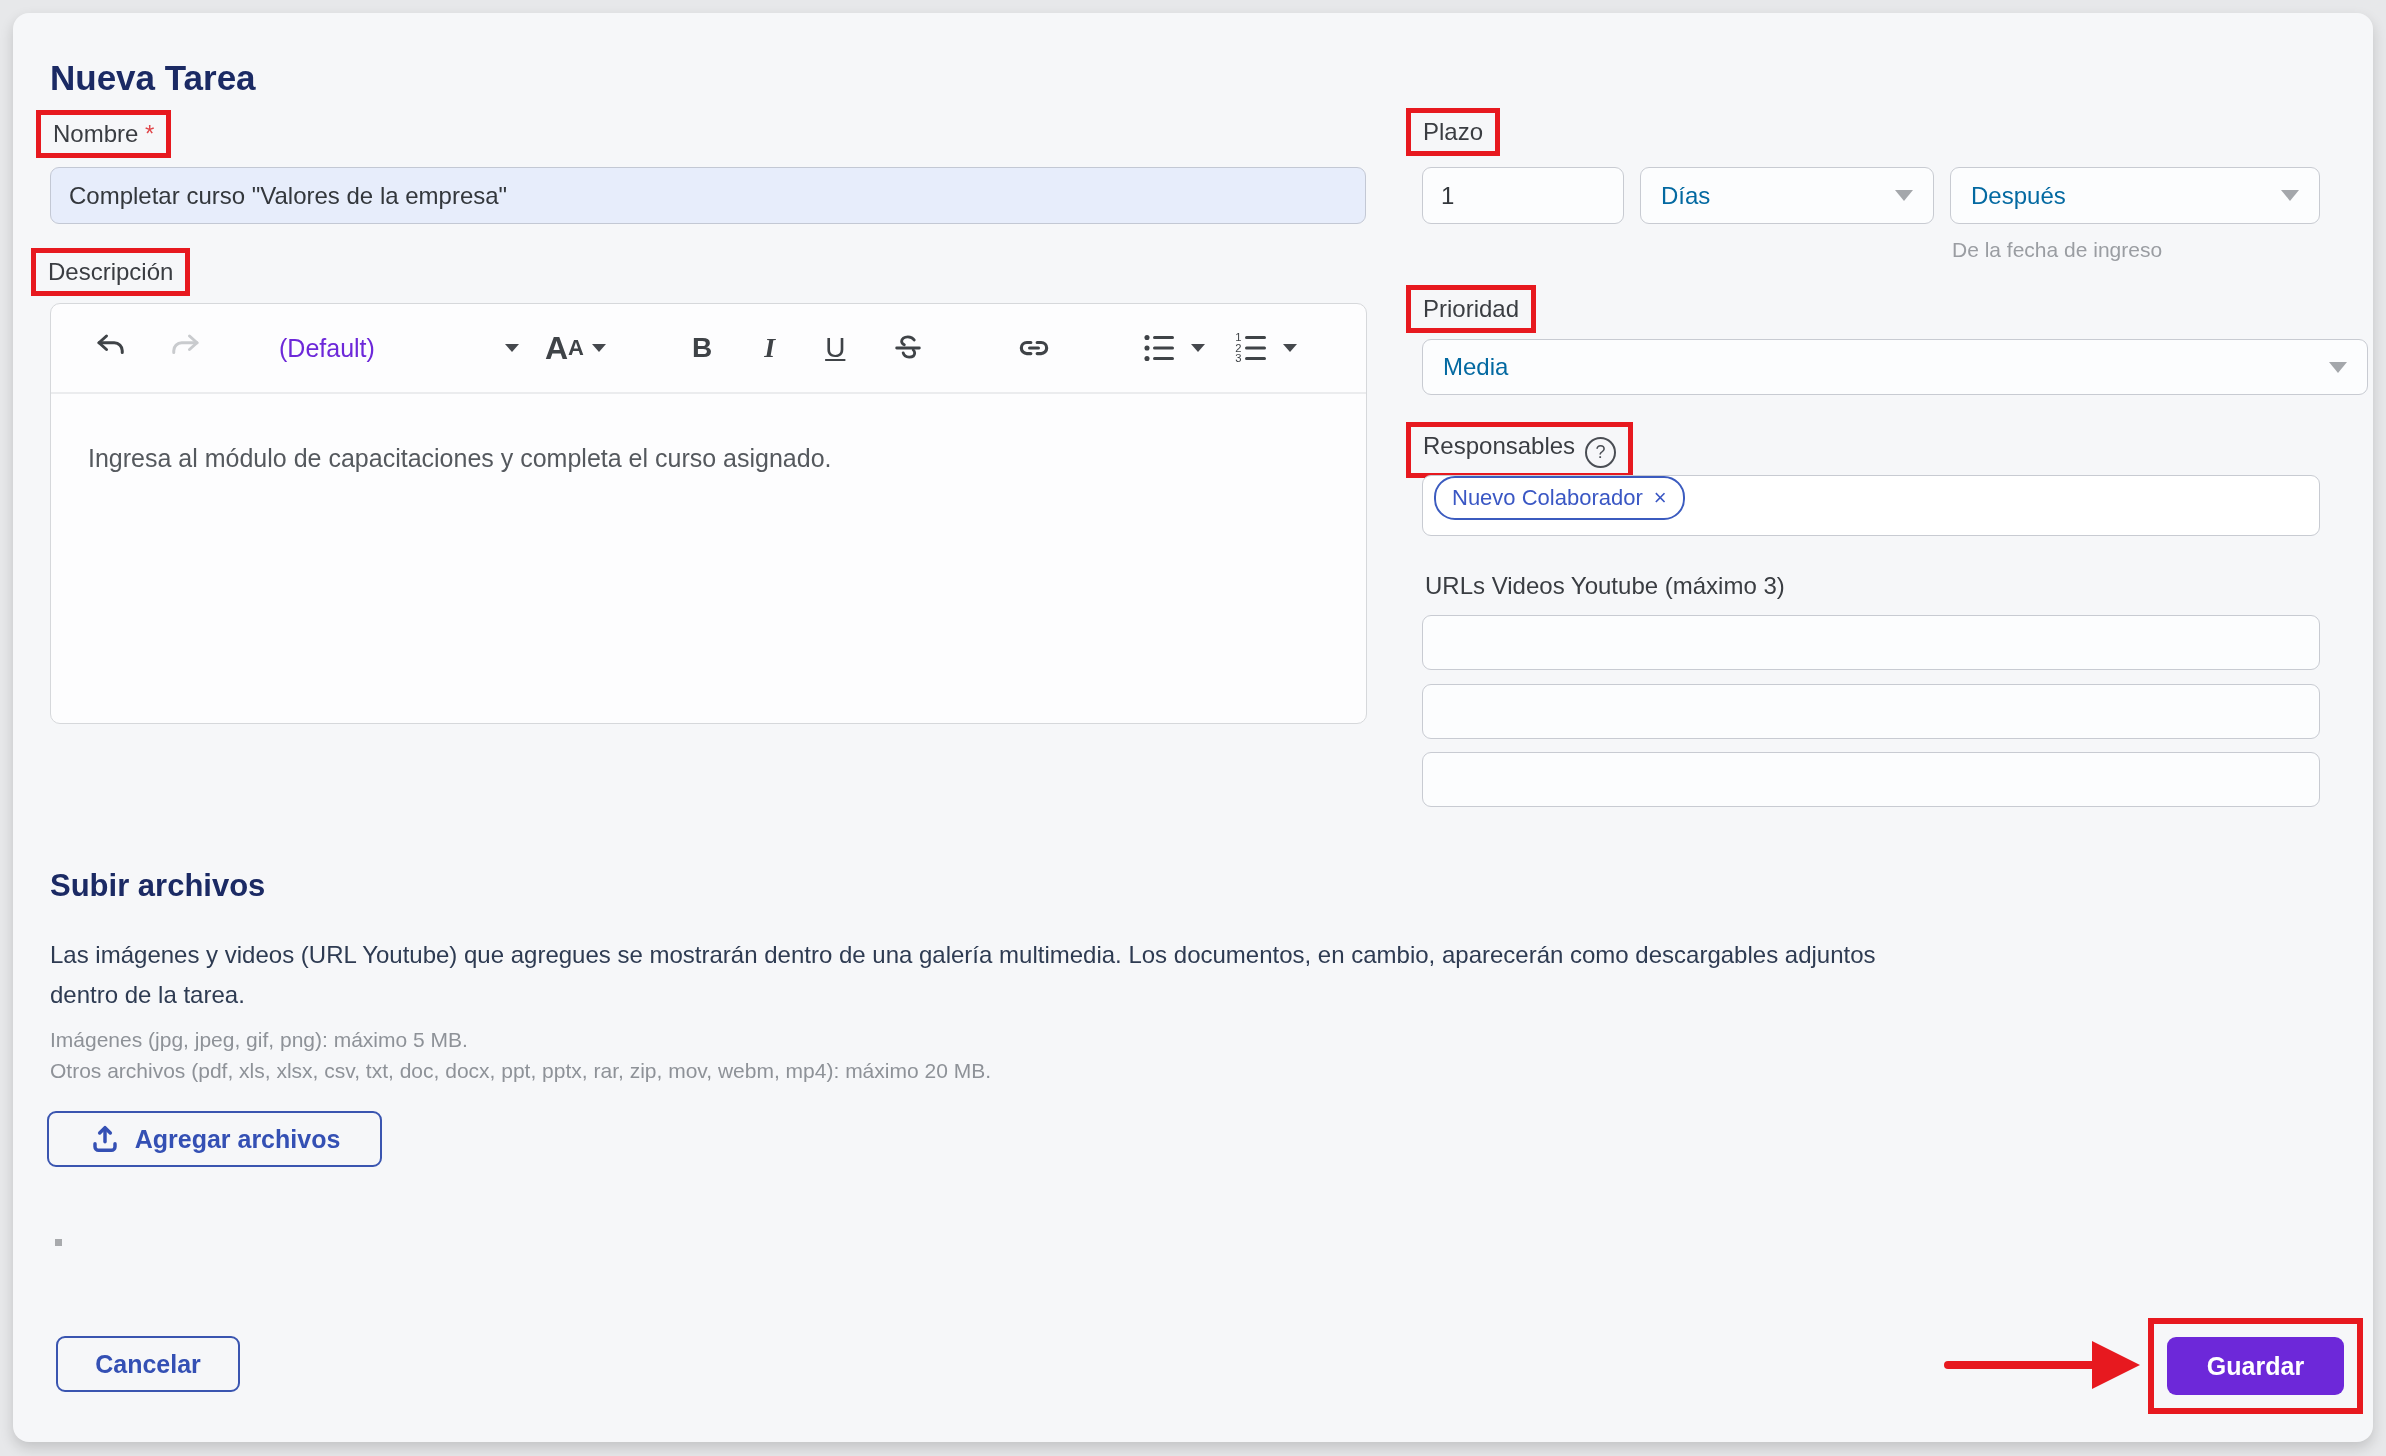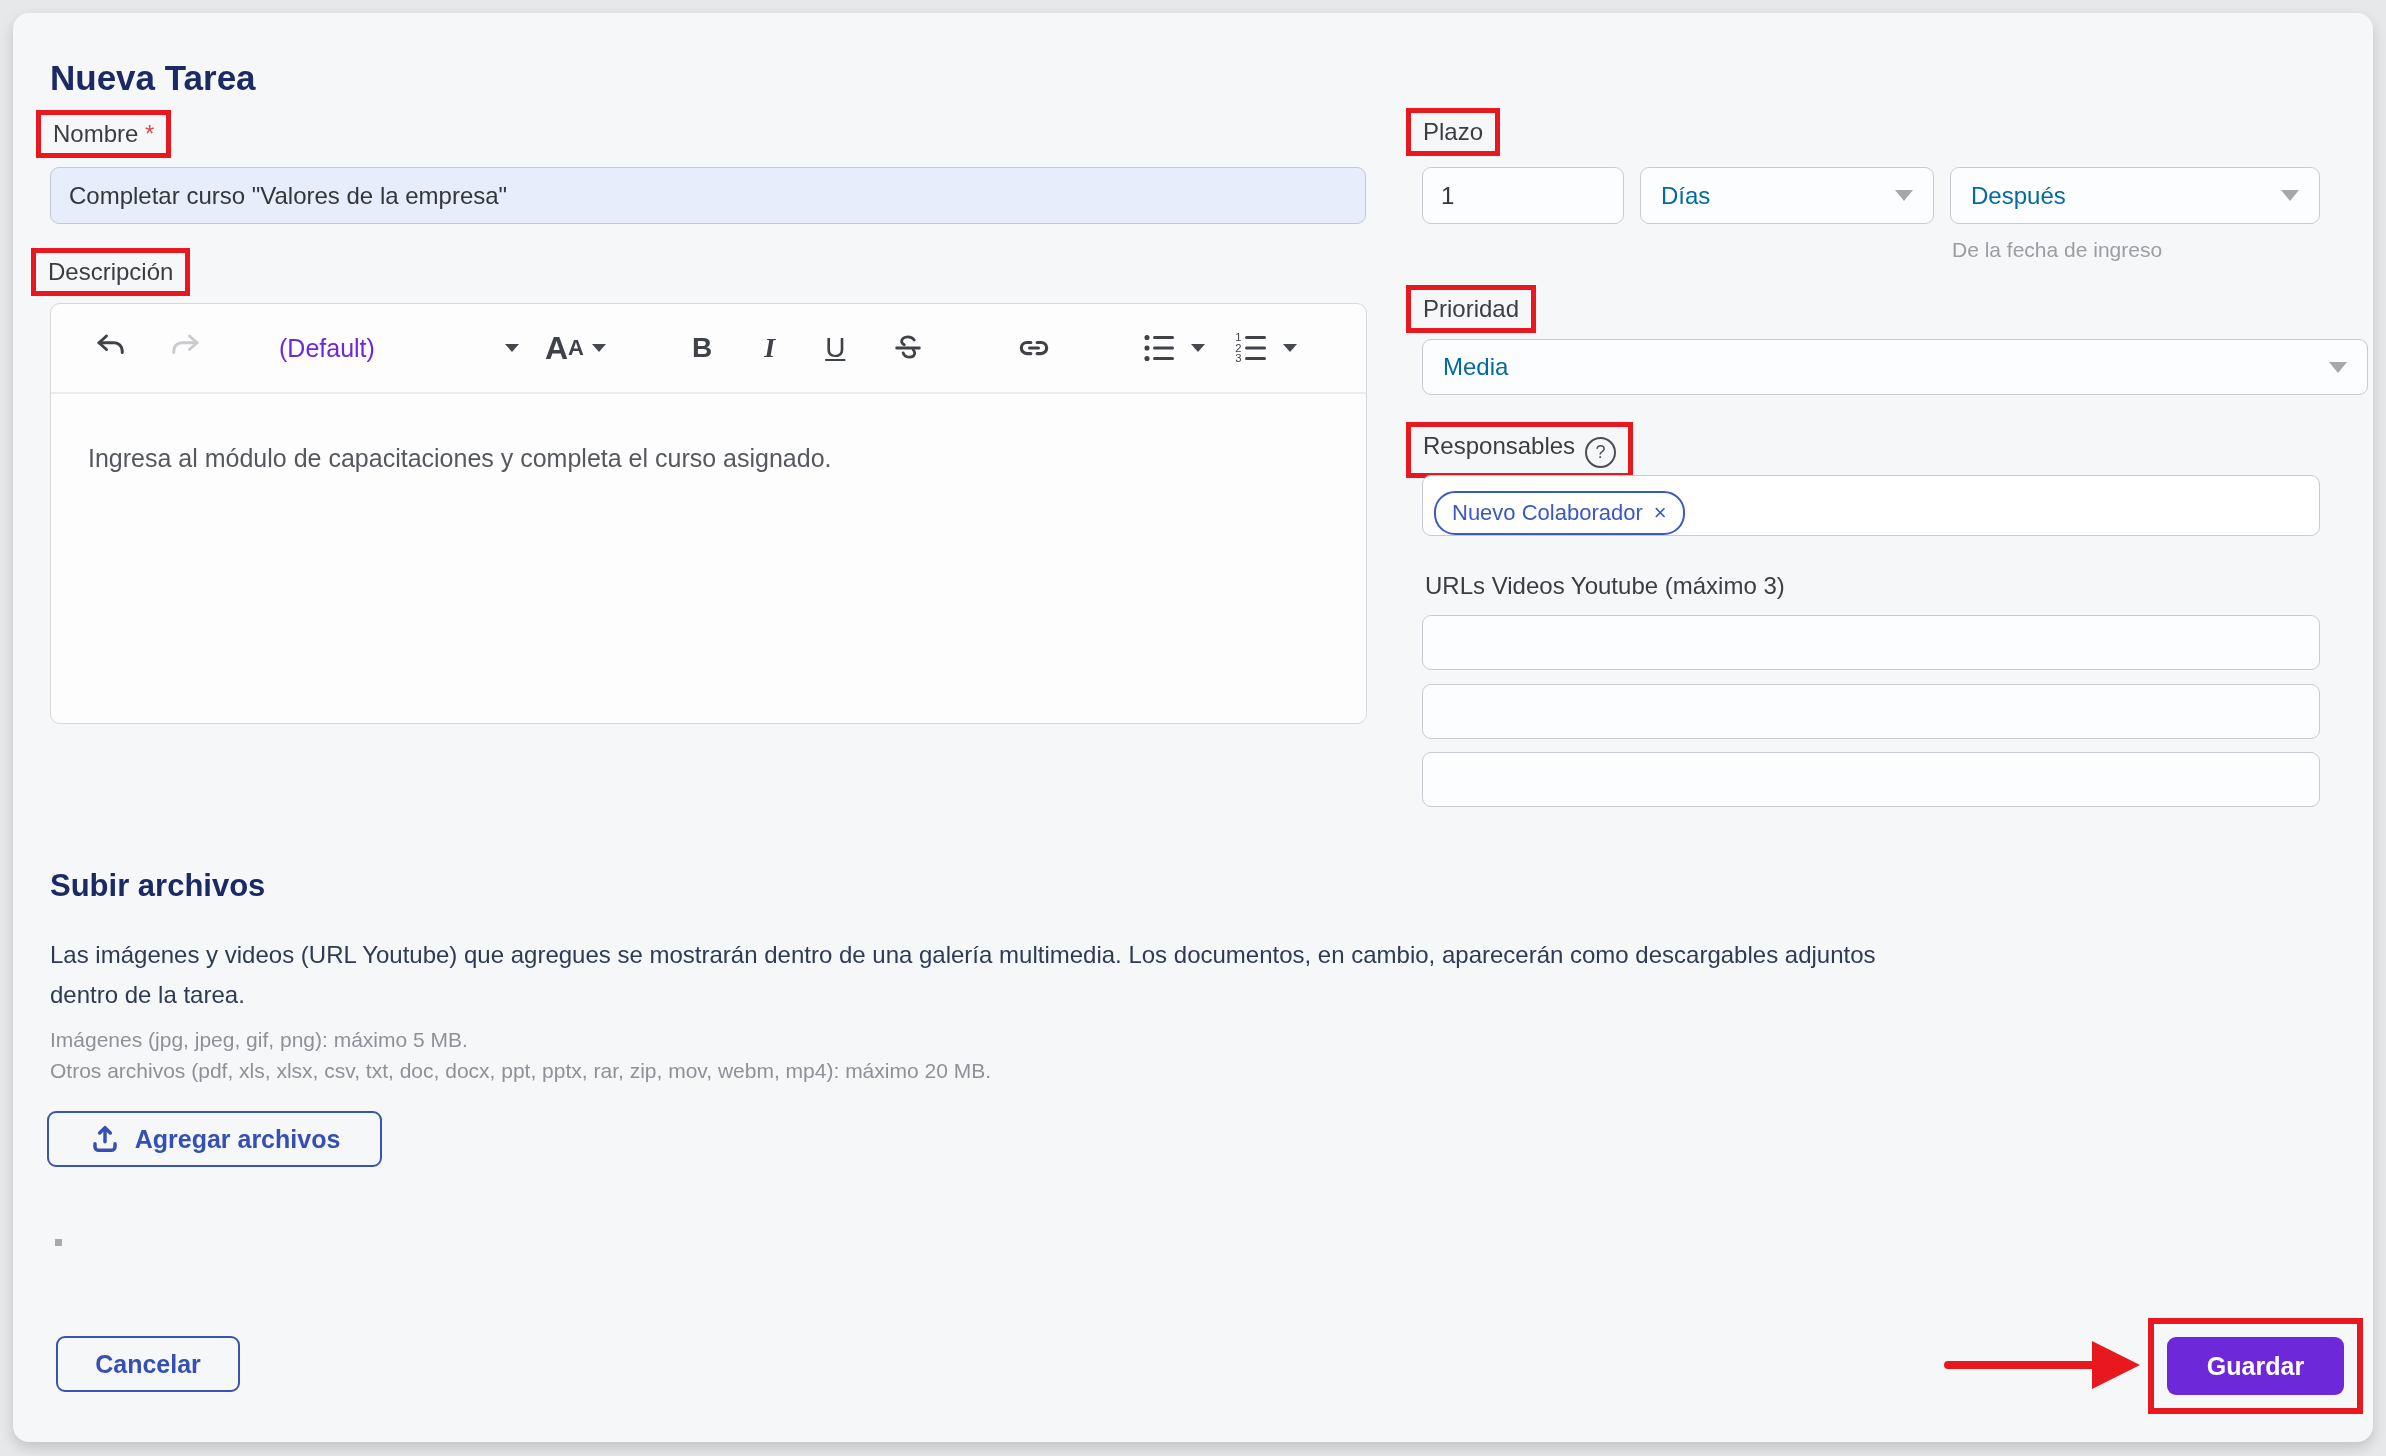--- a/index.html
+++ b/index.html
@@ -48,21 +48,21 @@
   }
   .tb-btn{display:flex;align-items:center;color:#3f4347;cursor:pointer;}
   .tb-caret{width:0;height:0;border-left:7px solid transparent;border-right:7px solid transparent;border-top:8px solid #45484d;}
   .tb-letter{font-size:28px;font-weight:600;color:#3f4347;}
   .editor-content{font-size:25px;color:#55595e;}
   .helper{font-size:21px;color:#9a9da2;}
   .hint{font-size:21px;color:#8e9298;}
   .para{font-size:24px;line-height:40px;color:#2e3b52;}
   .tag-wrap{
     background:#ffffff;border:1px solid #c8cbd2;border-radius:9px;
-    display:flex;align-items:flex-end;padding:0 11px;box-sizing:border-box;
+    display:flex;align-items:flex-start;padding:0 11px;box-sizing:border-box;
   }
   .tag-pill{
     border:2px solid #3b5bbf;border-radius:21px;height:40px;
     display:inline-flex;align-items:center;padding:0 16px;
     color:#3a57c4;font-size:22px;cursor:pointer;background:#fff;
   }
   .tag-x{margin-left:11px;font-size:22px;color:#3a57c4;cursor:pointer;}
   .q-icon{
     display:inline-flex;align-items:center;justify-content:center;
     width:27px;height:27px;border:2px solid #4a4e54;border-radius:50%;

